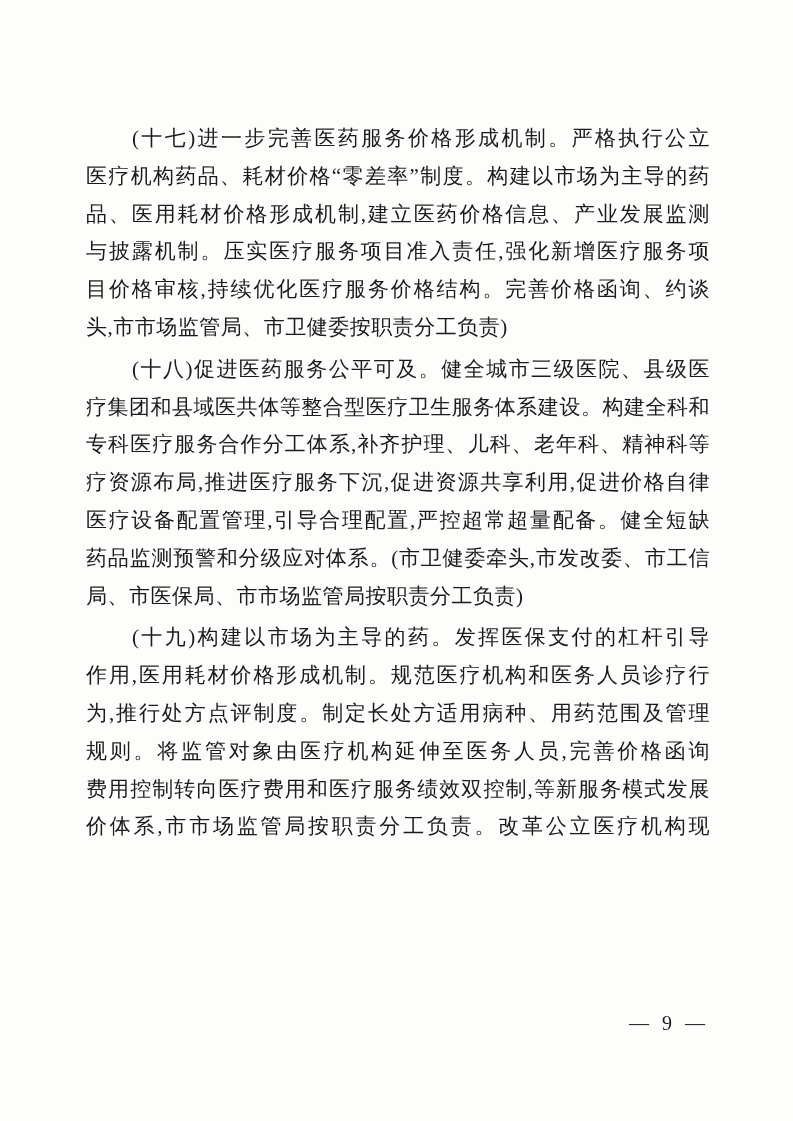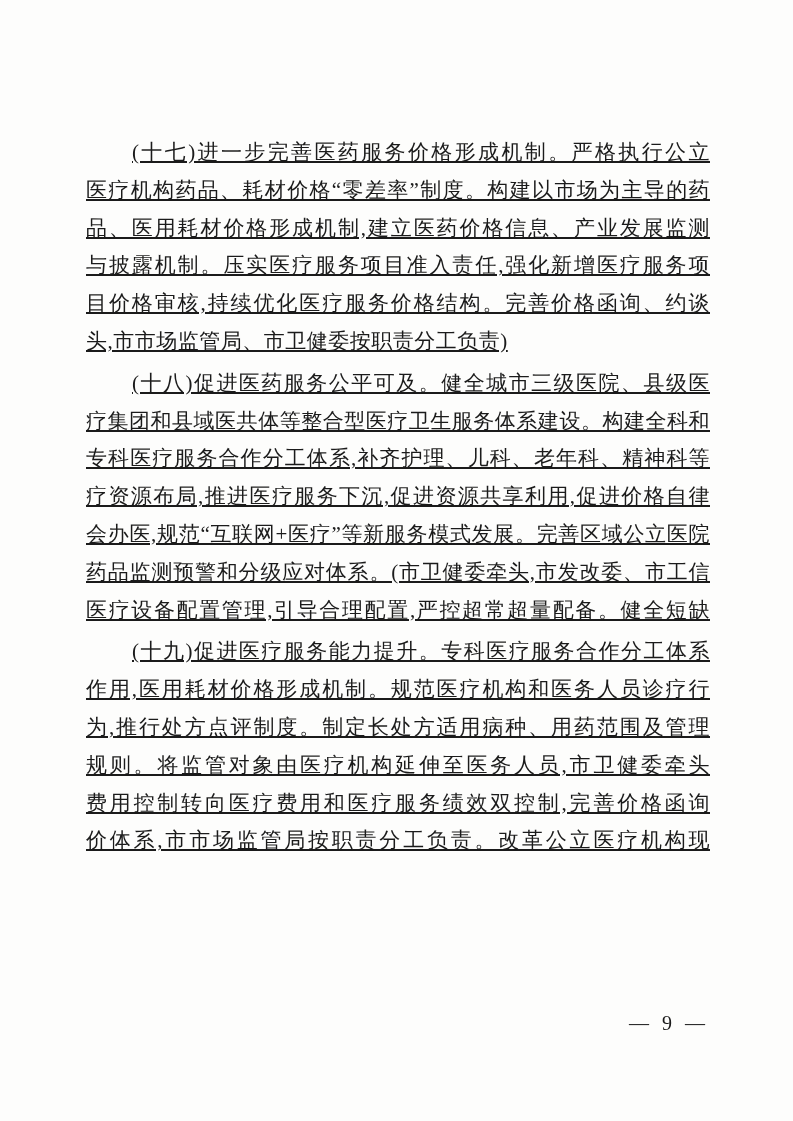--- a/index.html
+++ b/index.html
@@ -12,23 +12,22 @@
     width: 793px;
     height: 1121px;
     background: #fdfdfc;
     overflow: hidden;
     font-family: "Liberation Serif", "DejaVu Serif", serif;
     color: #1b1b1b;
   }
   .text-block {
     position: absolute;
     left: 86px;
-    top: 134px;
+    top: 120px;
     width: 624px;
-    text-decoration: underline;
   }
   .paragraph {
     margin: 0 0 4px 0;
     padding: 0;
   }
   .line {
     font-size: 21px;
     line-height: 37.8px;
     height: 37.8px;
     letter-spacing: 0.5px;
@@ -66,30 +65,30 @@
       <div class="line">与披露机制。压实医疗服务项目准入责任,强化新增医疗服务项</div>
       <div class="line">目价格审核,持续优化医疗服务价格结构。完善价格函询、约谈</div>
       <div class="line last">头,市市场监管局、市卫健委按职责分工负责)</div>
     </section>
 
     <section class="paragraph">
       <div class="line first">(十八)促进医药服务公平可及。健全城市三级医院、县级医</div>
       <div class="line">疗集团和县域医共体等整合型医疗卫生服务体系建设。构建全科和</div>
       <div class="line">专科医疗服务合作分工体系,补齐护理、儿科、老年科、精神科等</div>
       <div class="line">疗资源布局,推进医疗服务下沉,促进资源共享利用,促进价格自律</div>
-      <div class="line">会办医,规范“互联网+医疗”等新服务模式发展。完善区域公立医院</div>
+      <div class="line">医疗设备配置管理,引导合理配置,严控超常超量配备。健全短缺</div>
       <div class="line">药品监测预警和分级应对体系。(市卫健委牵头,市发改委、市工信</div>
-      <div class="line">医疗设备配置管理,引导合理配置,严控超常超量配备。健全短缺</div>
+      <div class="line last">局、市医保局、市市场监管局按职责分工负责)</div>
     </section>
 
     <section class="paragraph">
-      <div class="line first">(十九)促进医疗服务能力提升。专科医疗服务合作分工体系</div>
+      <div class="line first">(十九)构建以市场为主导的药。发挥医保支付的杠杆引导</div>
       <div class="line">作用,医用耗材价格形成机制。规范医疗机构和医务人员诊疗行</div>
       <div class="line">为,推行处方点评制度。制定长处方适用病种、用药范围及管理</div>
-      <div class="line">规则。将监管对象由医疗机构延伸至医务人员,市卫健委牵头</div>
-      <div class="line">费用控制转向医疗费用和医疗服务绩效双控制,完善价格函询</div>
+      <div class="line">规则。将监管对象由医疗机构延伸至医务人员,完善价格函询</div>
+      <div class="line">费用控制转向医疗费用和医疗服务绩效双控制,等新服务模式发展</div>
       <div class="line">价体系,市市场监管局按职责分工负责。改革公立医疗机构现</div>
     </section>
 
   </div>
 
   <div class="page-number">— 9 —</div>
 </div>
 
 </body></html>

